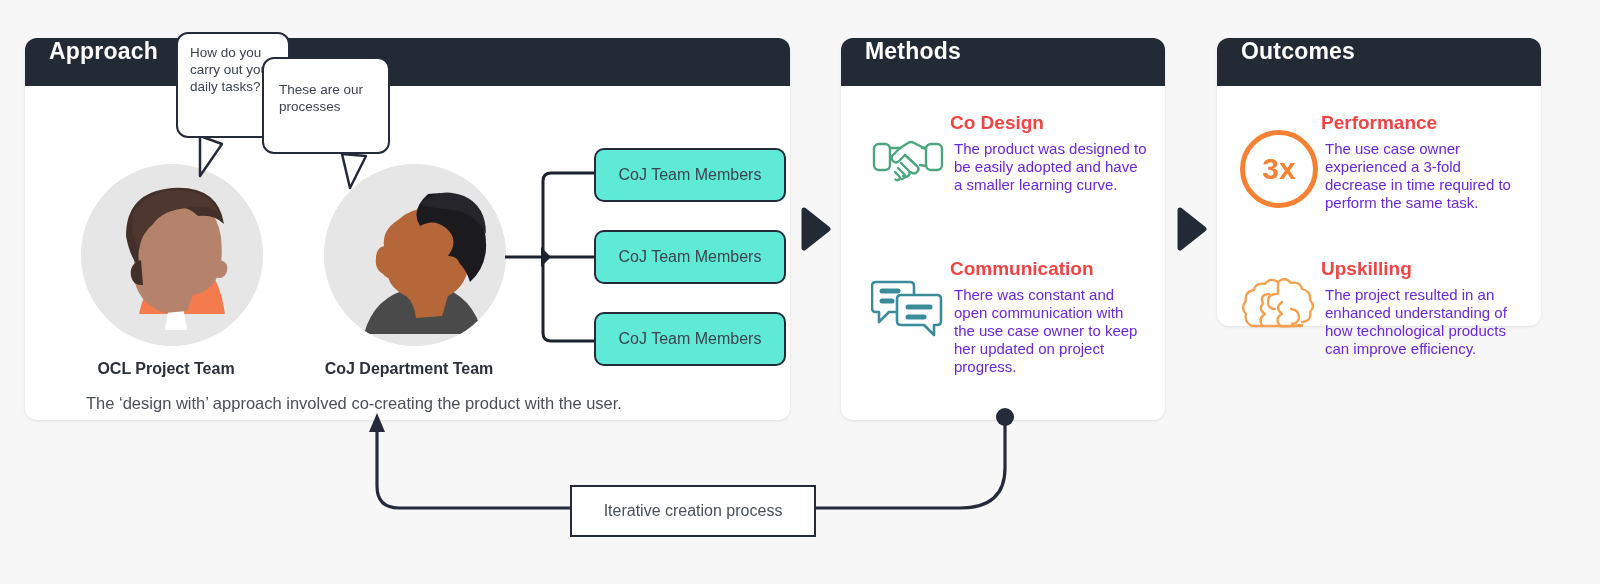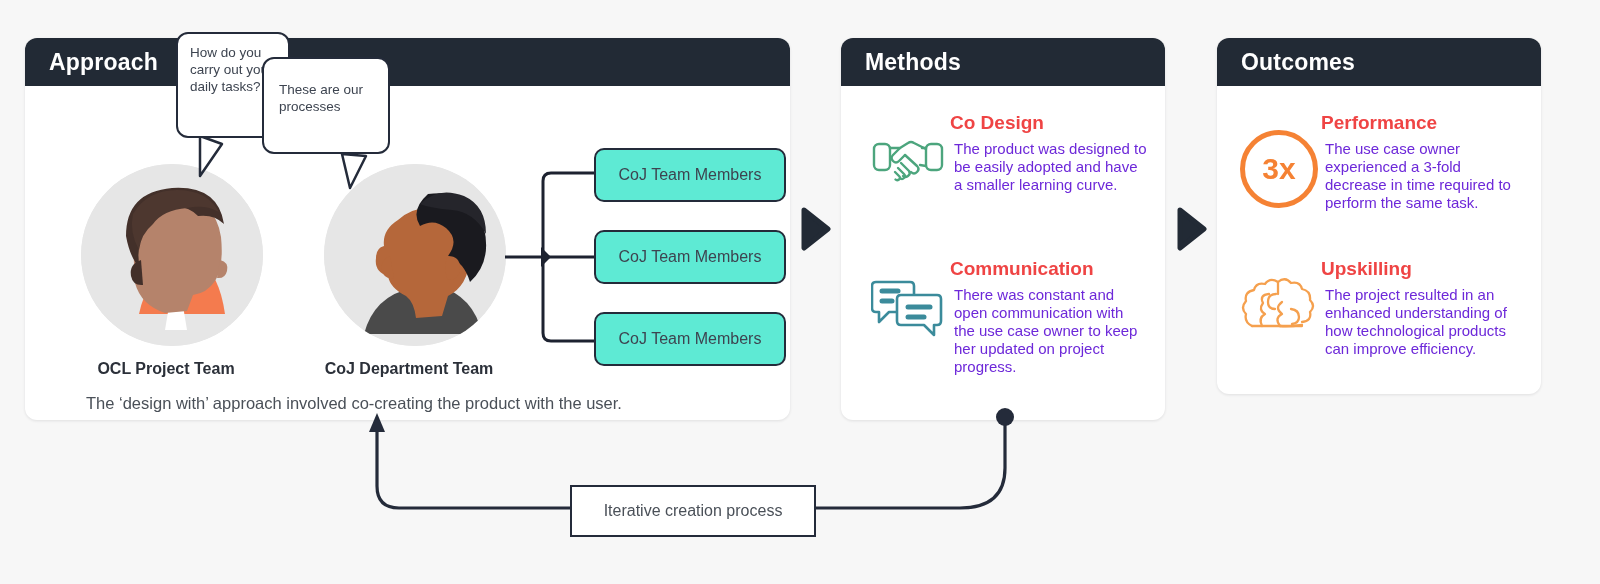--- a/index.html
+++ b/index.html
@@ -10,27 +10,27 @@
     overflow:hidden;
     position:relative;
   }
   .stage{position:absolute;left:0;top:0;width:1600px;height:584px;}
 
   
   .panel{position:absolute;background:#ffffff;border-radius:12px;
          box-shadow:0 1px 3px rgba(20,24,33,.10);}
   .panel-head{position:absolute;left:0;top:0;height:48px;width:100%;
          background:#222a35;border-radius:12px 12px 0 0;
-         display:flex;align-items:center;}
+         display:flex;align-items:flex-start;}
   .panel-head span{color:#ffffff;font-size:23px;font-weight:bold;
          letter-spacing:.2px;padding-left:24px;}
 
   #panel-approach{left:25px;top:38px;width:765px;height:382px;}
   #panel-methods {left:841px;top:38px;width:324px;height:382px;}
-  #panel-outcomes{left:1217px;top:38px;width:324px;height:356px;}
+  #panel-outcomes{left:1217px;top:38px;width:324px;height:288px;}
 
   
   .person{position:absolute;}
   .person .circle{position:absolute;left:0;top:0;width:182px;height:182px;
         border-radius:50%;background:#e6e6e6;overflow:hidden;}
   .person .caption{position:absolute;top:196px;width:182px;text-align:center;
         font-size:16px;font-weight:bold;color:#2b3039;white-space:nowrap;left:-6px;}
   #person-ocl{left:56px;top:126px;}
   #person-coj{left:299px;top:126px;}
 

